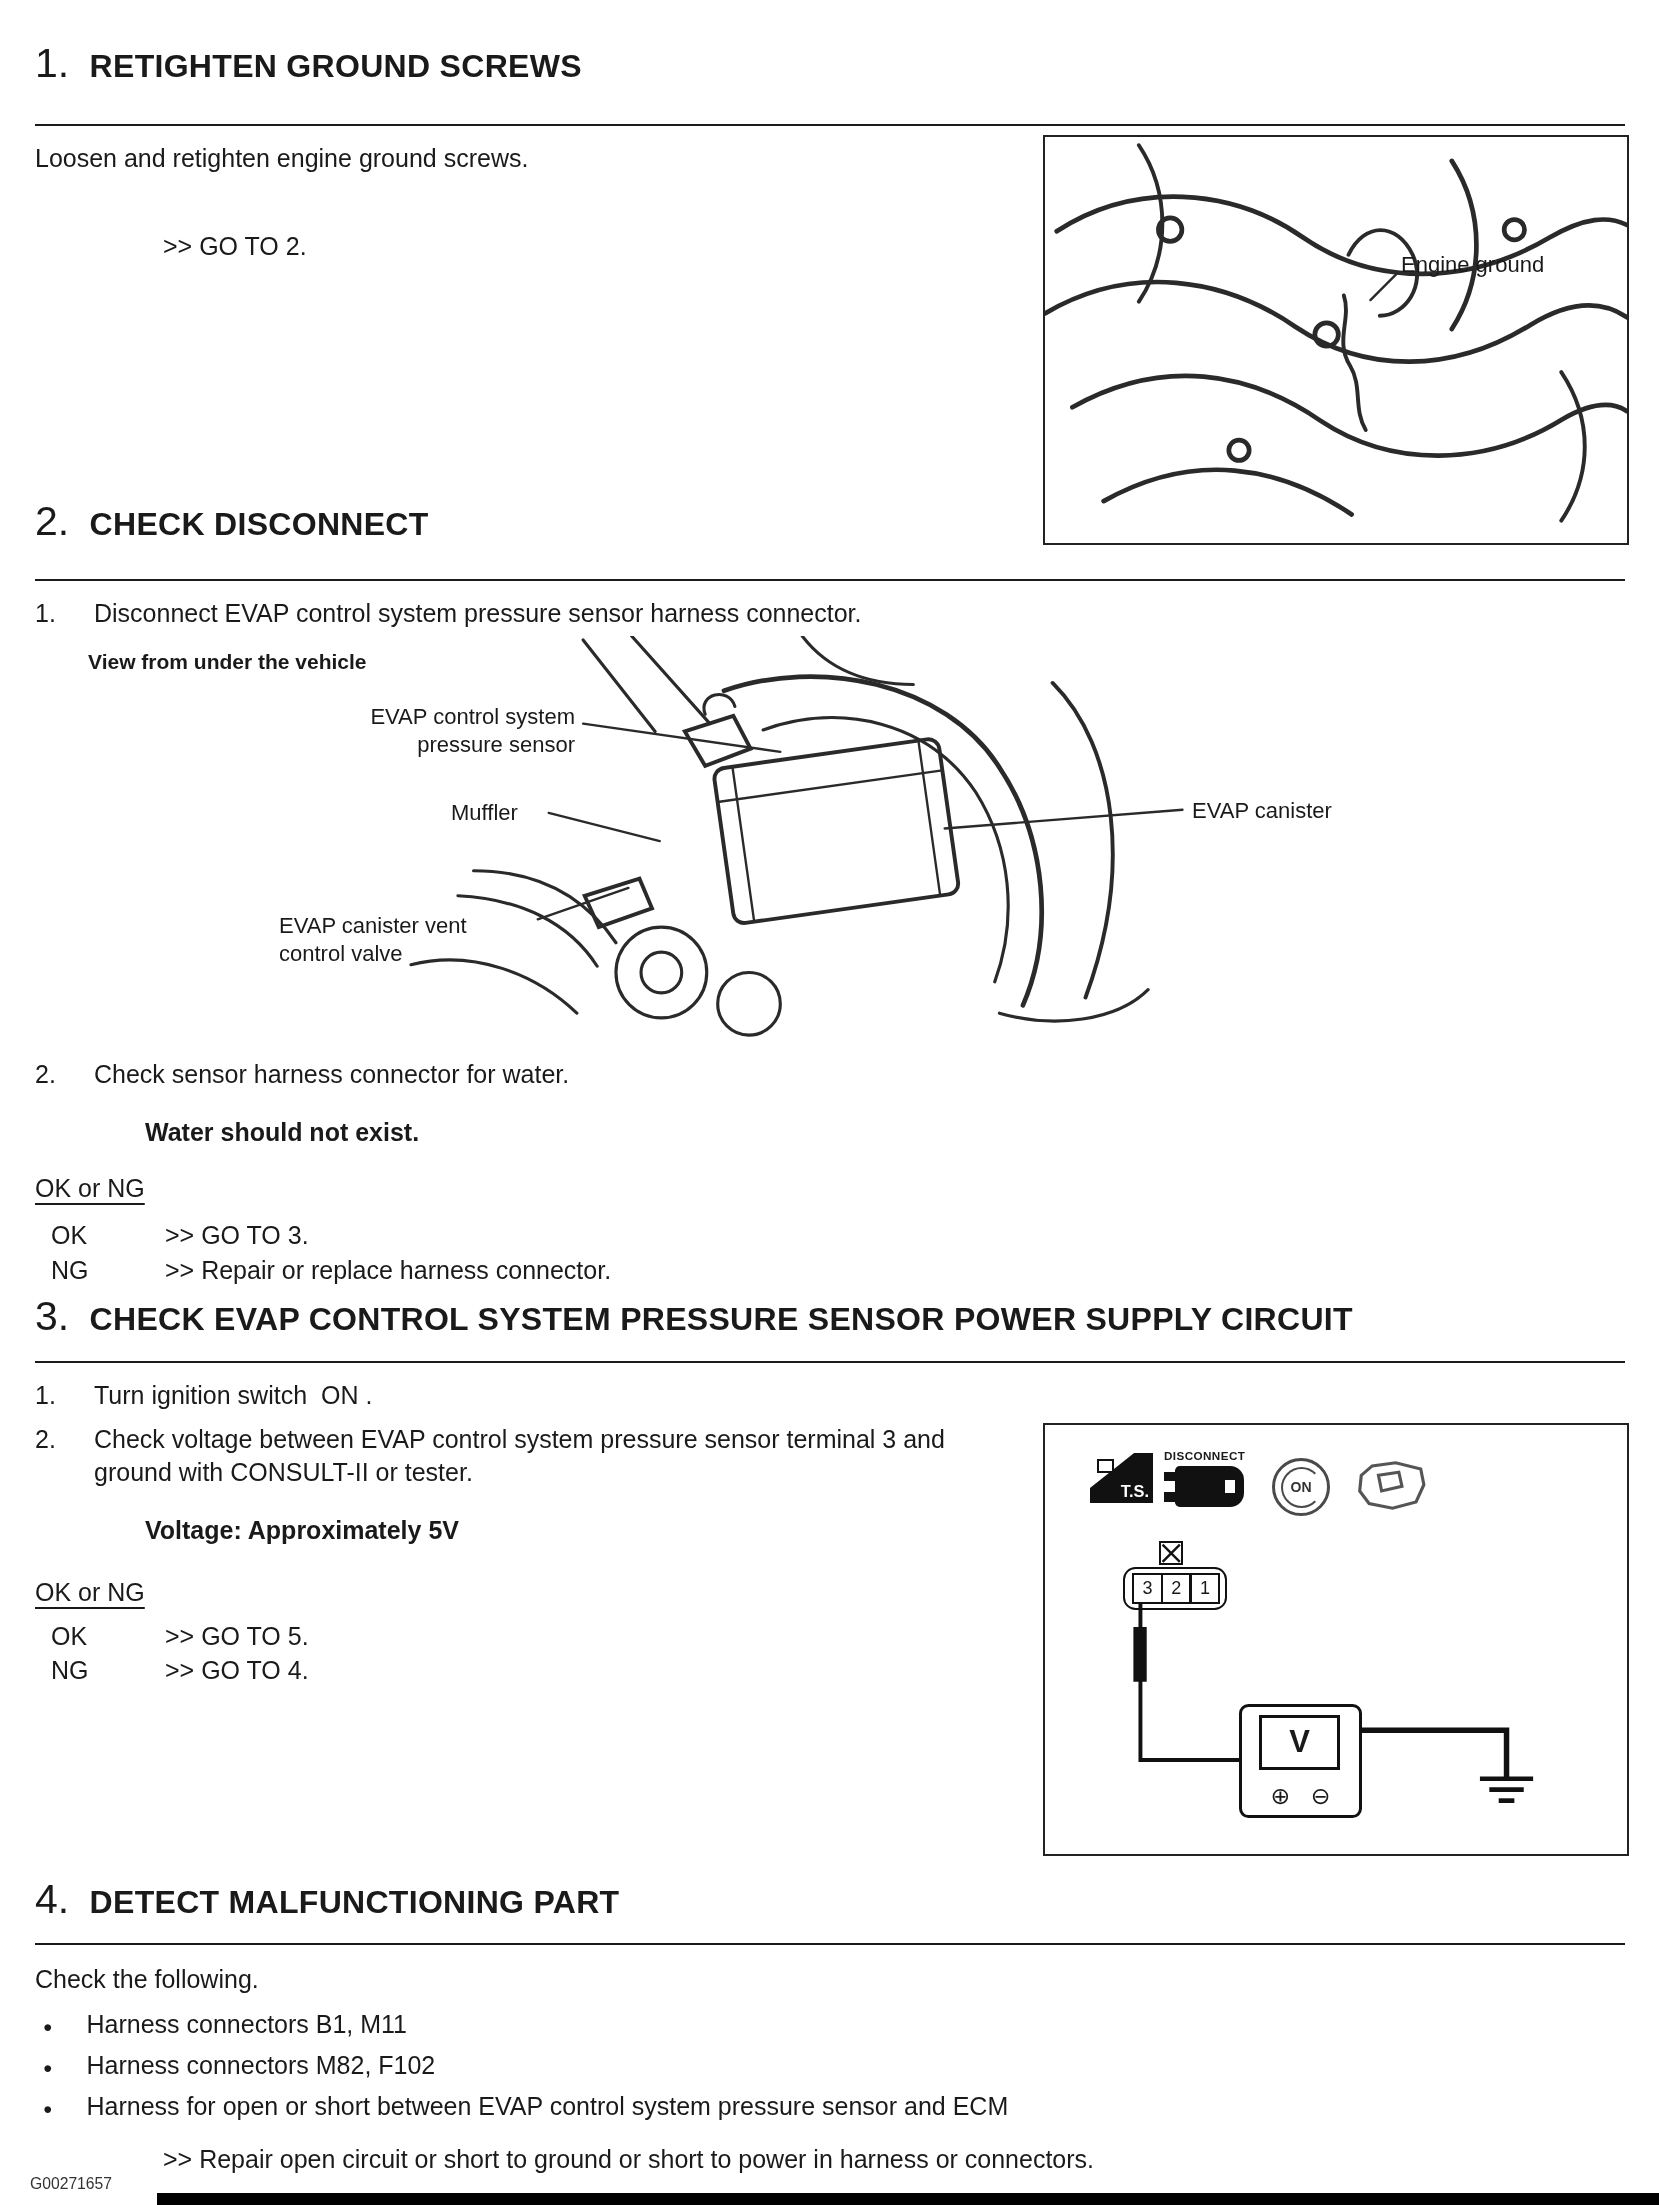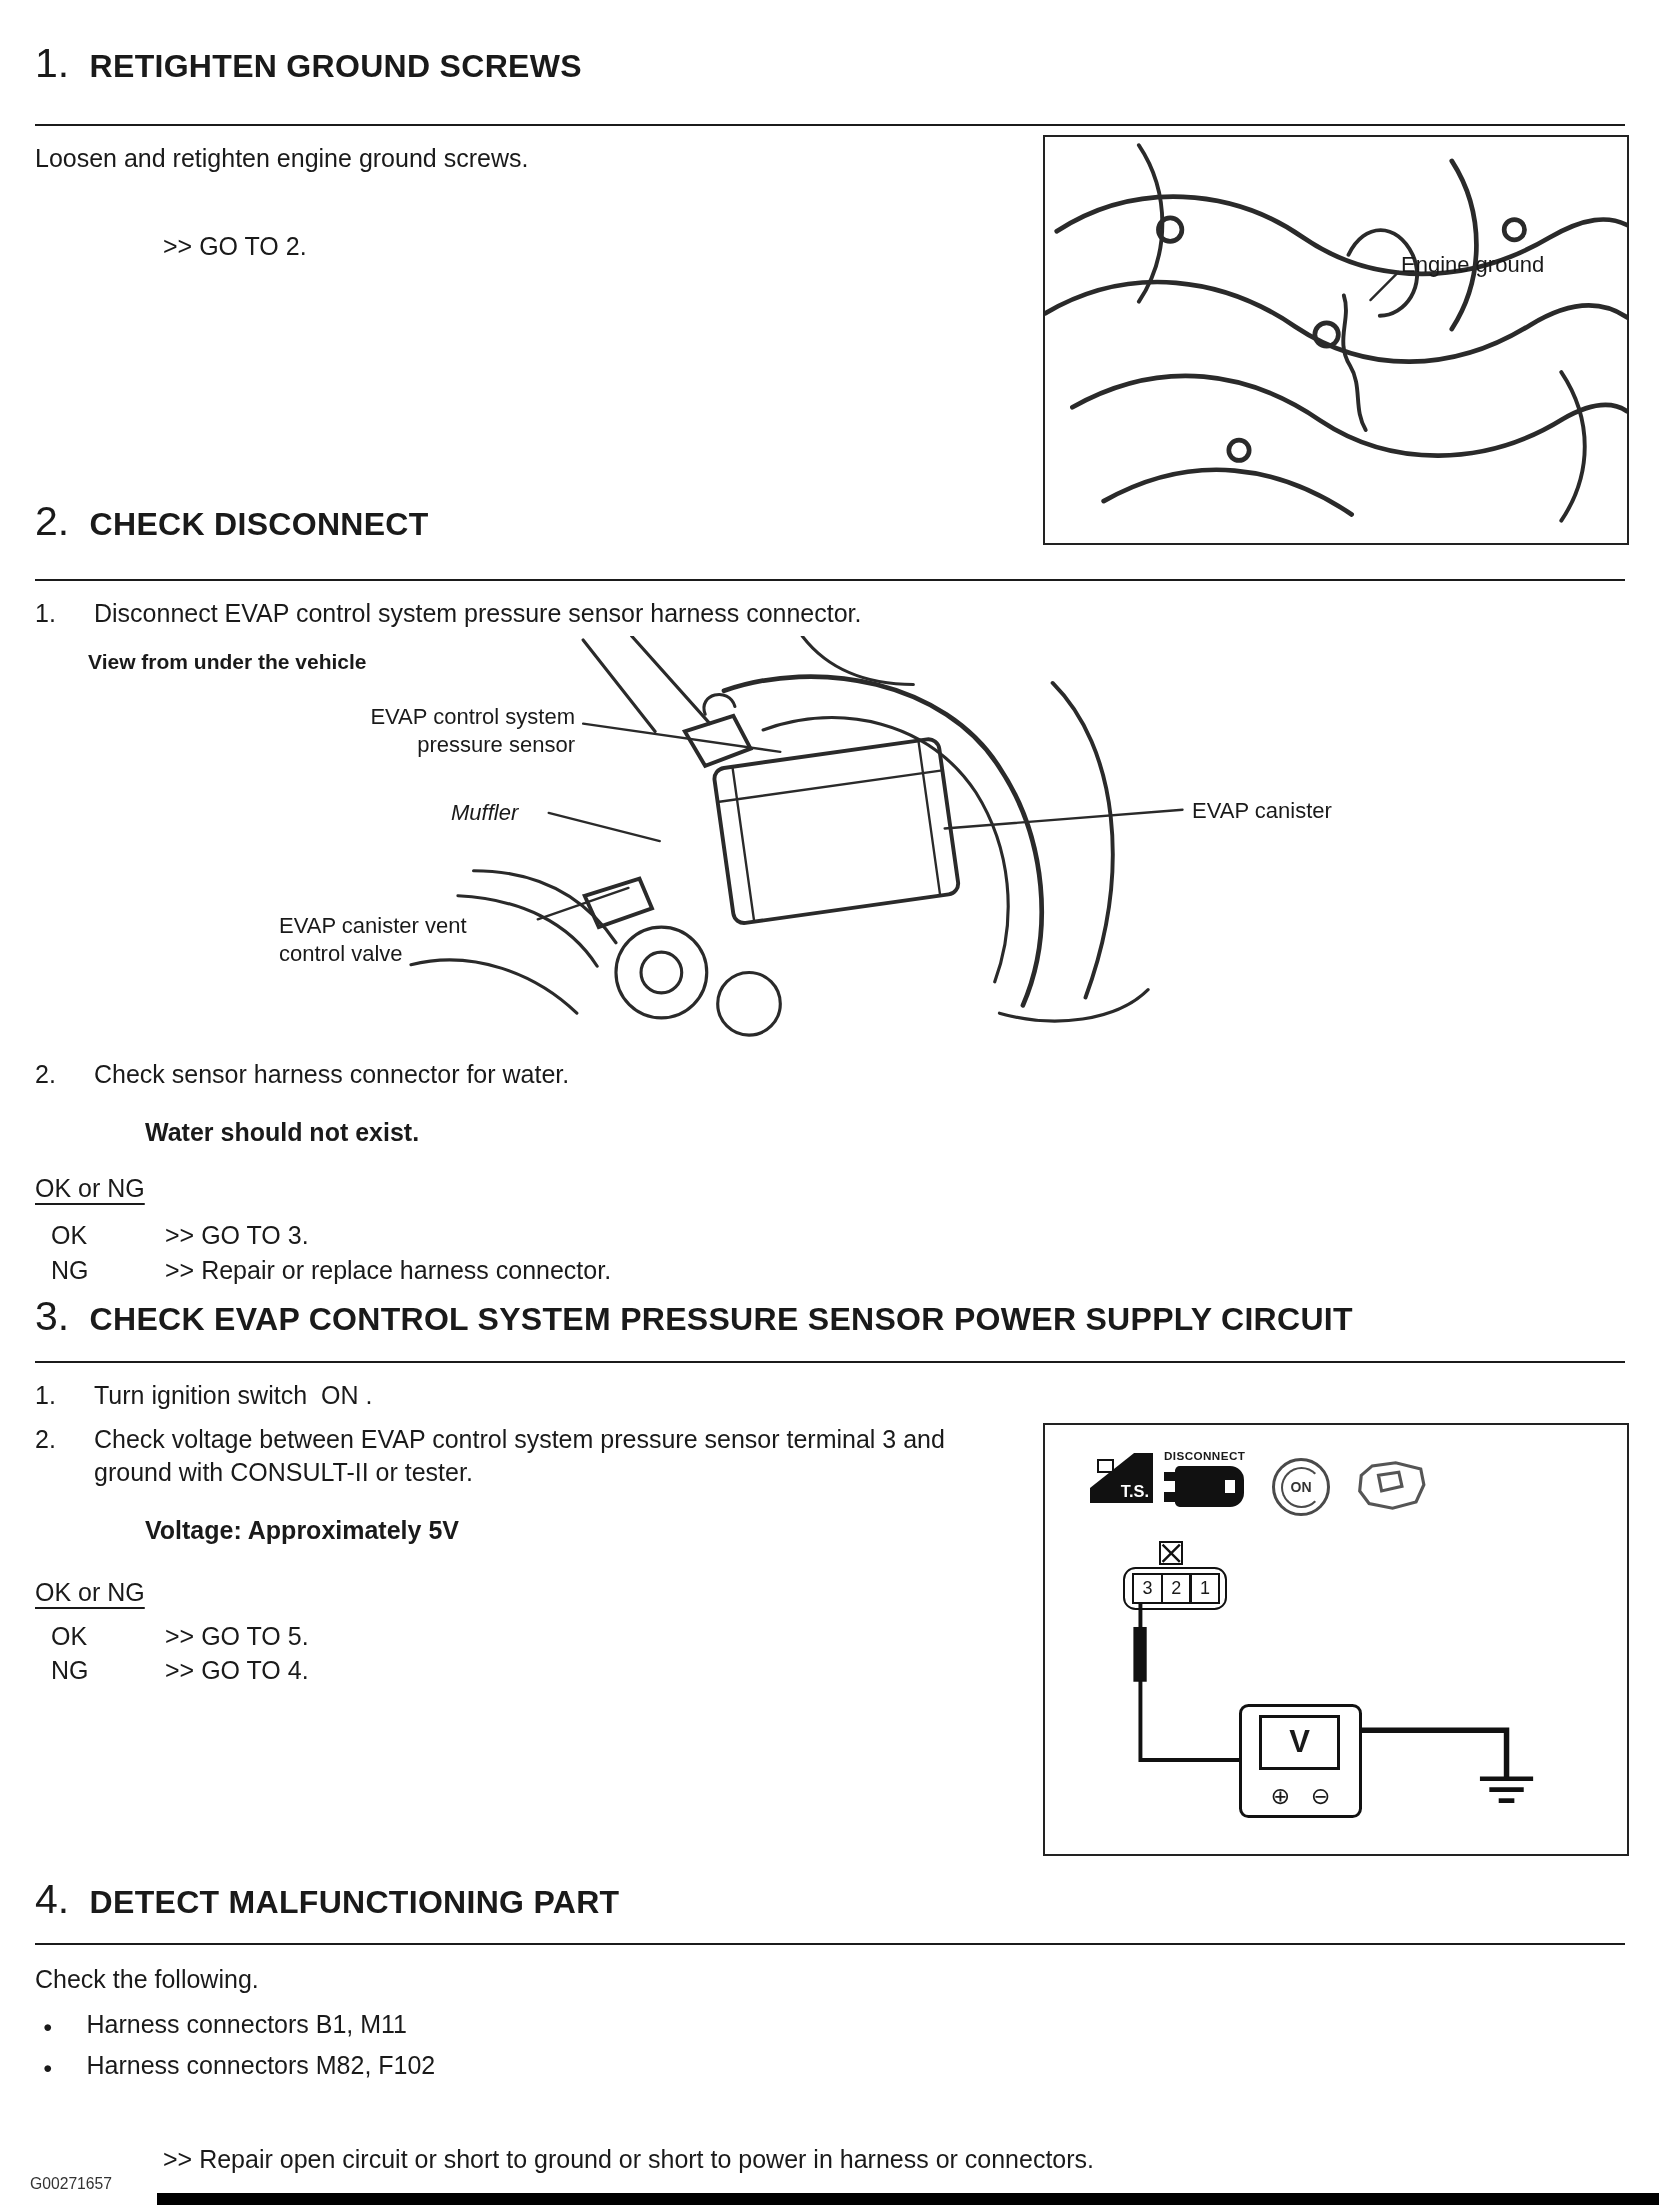--- a/index.html
+++ b/index.html
@@ -129,21 +129,21 @@
           <path d="M 700 112 L 952 148"></path>
           <path d="M 656 226 L 798 262"></path>
           <path d="M 1466 222 L 1162 246"></path>
           <path d="M 642 362 L 758 322"></path>
         </g>
       </g>
     </svg>
     <div class="diagram-caption" style="left:53px;top:14px;">View from under the vehicle</div>
     <div class="diagram-label" style="left:258px;top:67px;width:282px;text-align:right;">EVAP control system
 pressure sensor</div>
-    <div class="diagram-label" style="left:416px;top:163px;font-style:italic;">Muffler</div>
+    <div class="diagram-label" style="left:416px;top:163px;">Muffler</div>
     <div class="diagram-label" style="left:1157px;top:161px;">EVAP canister</div>
     <div class="diagram-label" style="left:244px;top:276px;">EVAP canister vent
 control valve</div>
   </div>
 
   <div class="step-row" style="top:1058px;width:1174px;">
     <span class="step-num">2.</span>
     <span class="step-text">Check sensor harness connector for water.</span>
   </div>
 
@@ -249,20 +249,23 @@
   <div class="rule" style="top:1943px;"></div>
 
   <div class="abs body-text" style="left:35px;top:1963px;">Check the following.</div>
 
   <div class="bullet-row" style="top:2010px;">
     <span>Harness connectors B1, M11</span>
   </div>
   <div class="bullet-row" style="top:2051px;">
     <span>Harness connectors M82, F102</span>
   </div>
+  <div class="bullet-row" style="top:2092px;">
+    <span>Harness for open or short between EVAP control system pressure sensor and ECM</span>
+  </div>
 
   <div class="goto" style="left:163px;top:2145px;">&gt;&gt; Repair open circuit or short to ground or short to power in harness or connectors.</div>
 
   <div class="doc-id" style="left:30px;top:2175px;">G00271657</div>
 
   <div class="footer-bar" style="left:157px;top:2193px;width:1503px;height:12.5px;"></div>
 
 </div>
 
 

